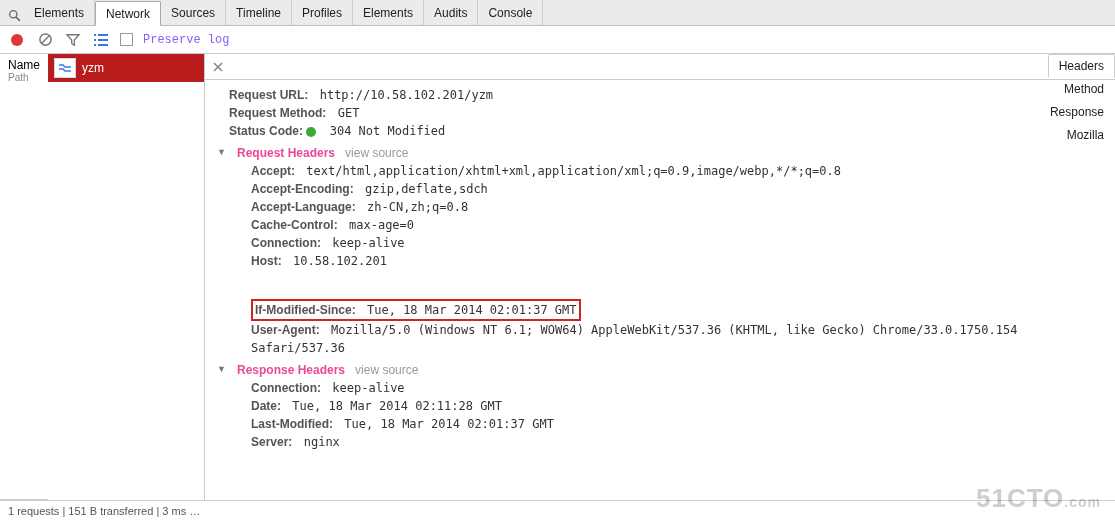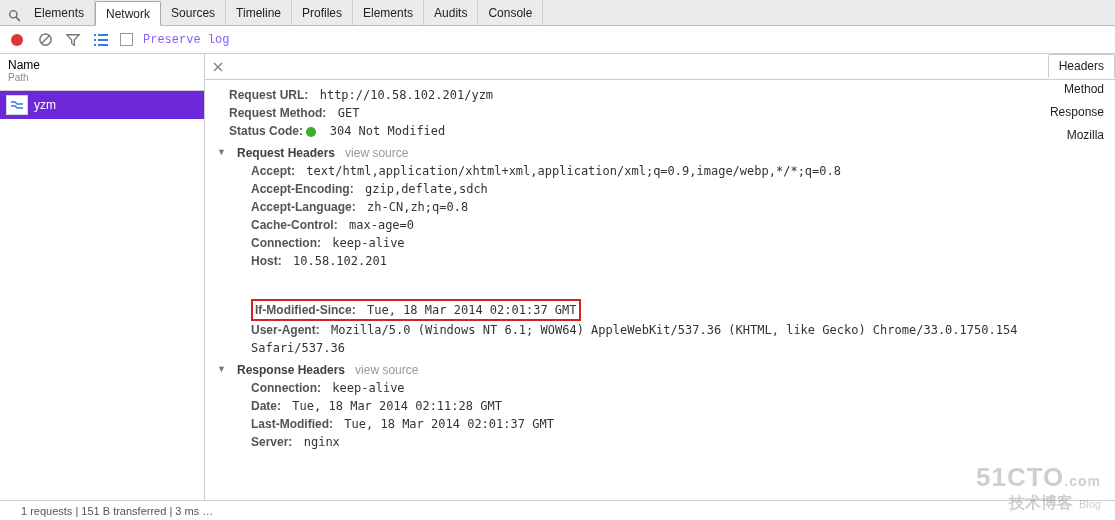--- a/index.html
+++ b/index.html
@@ -60,38 +60,38 @@
   }
   .record-dot { width:12px;height:12px;border-radius:50%;background:#e03535; }
   .toolbar .checkbox { width:13px;height:13px;border:1px solid #999;background:#fff;display:inline-block;}
   .toolbar label { color:#8b5cf6;font-family:Liberation Mono, monospace; }
   
   .main { display:flex; height: calc(100% - 26px - 28px - 20px); }
   .left-pane {
     width: 205px;
     border-right: 1px solid #ccc;
     display:flex;
-    flex-direction:column;
+    flex-direction:row;
     overflow:hidden;
   }
   .left-head {
     padding: 4px 8px 6px 8px;
     border-bottom: 1px solid #ccc;
     line-height: 1.2;
   }
   .left-head .h-name { font-weight: normal; color:#000; }
   .left-head .h-path { font-size:10px; color:#888; }
   .req-list { flex:1; overflow:auto; }
   .req-row {
     display:flex;
     align-items:center;
     height: 28px;
     padding: 0 6px;
     gap:6px;
-    background:#6d28d9;
+    background:#b91c1c;
     color:#fff;
   }
   .req-row .file-icon {
     width:22px;height:20px;
     background:#fff;
     border:1px solid #cfd6df;
     display:flex;align-items:center;justify-content:center;
   }
   .req-row .file-icon svg { display:block; }
   
@@ -126,31 +126,31 @@
   }
   .headers-area { padding: 6px 12px 12px 12px; line-height: 1.5; }
   .kv-line { padding-left: 12px; }
   .kv-line b { color:#545454; font-weight:bold; }
   .kv-line .val { color:#333;padding-left:8px; }
   .section-head {
     margin-top:4px;
     display:flex; align-items:center; gap:10px;
   }
   .section-head .tri { font-size:9px; color:#777; width:10px; display:inline-block; }
-  .section-head b { color:#404040; }
+  .section-head b { color:#ec4899; }
   .section-head .vs { color:#999; }
   .indent { padding-left: 22px; }
   .status-dot { width:10px;height:10px;border-radius:50%;background:#3bab32;display:inline-block;vertical-align:middle;margin-right:2px;}
   .hl-box { border:2px solid #d62222; display:inline-block; padding:0 2px;margin-top:29px; }
   
   .status-bar {
     height:20px;
     border-top:1px solid #ccc;
     display:flex; align-items:center;
-    padding-left:21px;
+    padding-left:8px;
     font-size:11px; color:#555;text-align:right;
   }
   
   .watermark {
     position:absolute;
     right:14px; bottom:6px;
     text-align:right;
     color:rgba(80,80,80,0.28);
     pointer-events:none;
     font-family: Arial, sans-serif;
@@ -291,14 +291,13 @@
     </div>
   </div>
 </div>
 
 <div class="status-bar">
   <span>1 requests | 151 B transferred | 3 ms …</span>
 </div>
 
 <div class="watermark">
   <div class="line1"><span>51CTO</span><span class="com">.com</span></div>
-  <div class="line2"><span>技术博客</span><span class="blog">Blog</span></div>
 </div>
 
 </body></html>

